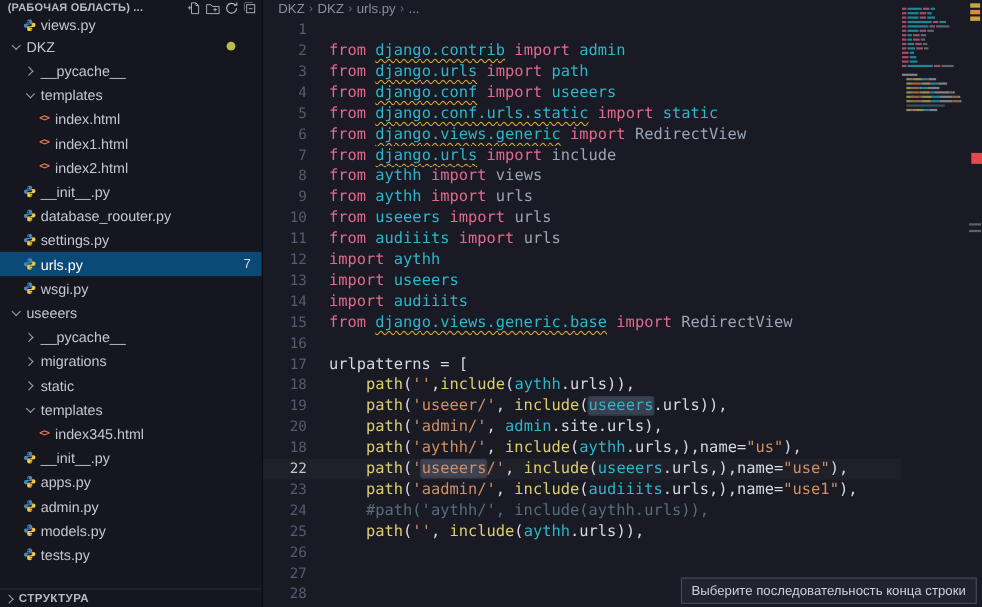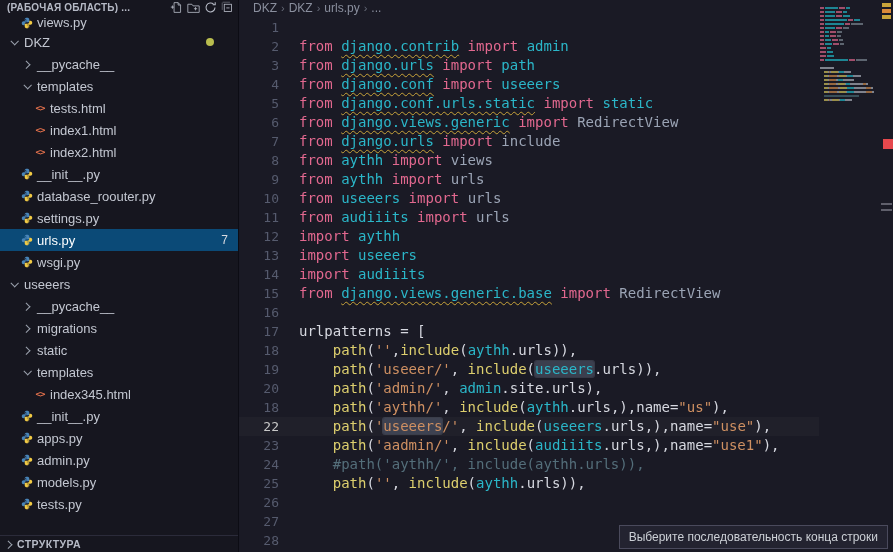--- a/index.html
+++ b/index.html
@@ -119,21 +119,21 @@
         <div class="trow" style="padding-left: 19px;">
           <span class="slot">
             <span class="chev down"></span>
           </span>
           <span>templates</span>
         </div>
         <div class="trow" style="padding-left: 32px;">
           <span class="slot">
             <span class="html-ico">&lt;&gt;</span>
           </span>
-          <span>tests.html</span>
+          <span>index.html</span>
         </div>
         <div class="trow" style="padding-left: 32px;">
           <span class="slot">
             <span class="html-ico">&lt;&gt;</span>
           </span>
           <span>index1.html</span>
         </div>
         <div class="trow" style="padding-left: 32px;">
           <span class="slot">
             <span class="html-ico">&lt;&gt;</span>

